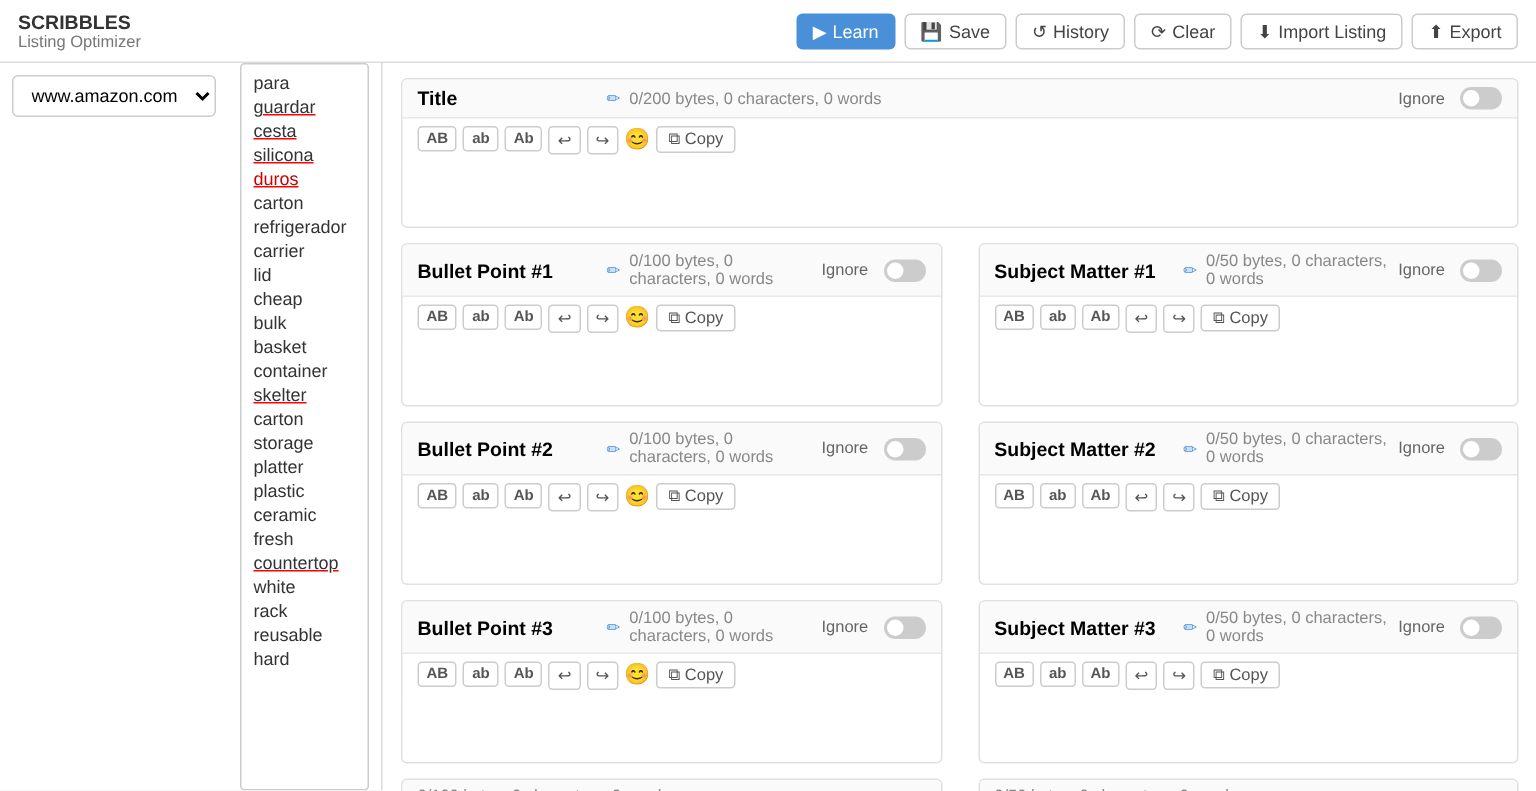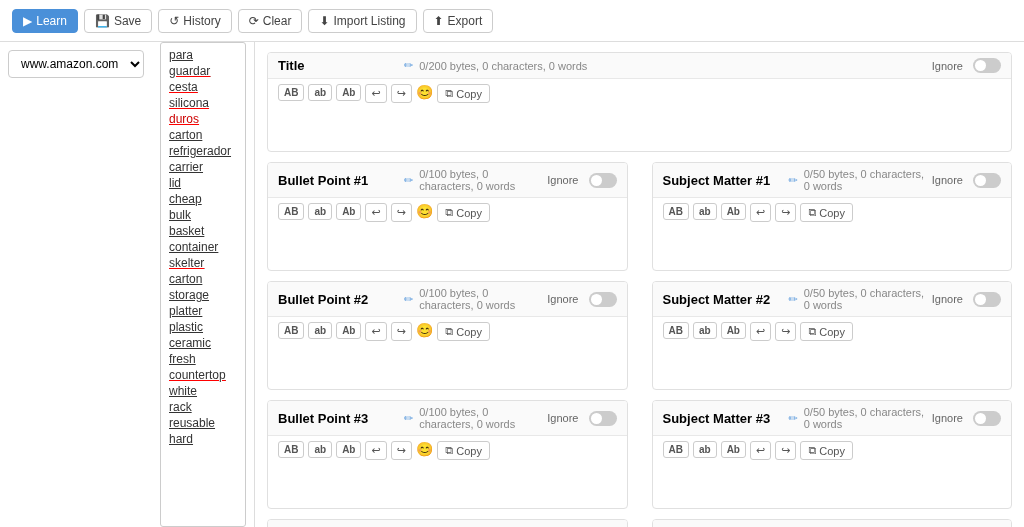--- a/index.html
+++ b/index.html
@@ -15,21 +15,21 @@
     .btn { display: flex; align-items: center; gap: 4px; padding: 4px 10px; border-radius: 4px; border: 1px solid #ccc; background: #fff; cursor: pointer; font-size: 12px; color: #444; }
     .btn-primary { background: #4a90d9; color: #fff; border-color: #4a90d9; }
 
     
     .main-layout { display: flex; flex: 1; overflow: hidden; }
 
     
     .sidebar { width: 255px; min-width: 255px; background: #fff; border-right: 1px solid #ddd; display: flex; flex-direction: row; }
     .marketplace-select { margin: 8px; }
     .marketplace-select select { width: 100%; padding: 5px 8px; border: 1px solid #ccc; border-radius: 4px; font-size: 12px; background: #fff; cursor: pointer; }
-    .keywords-list { flex: 1; overflow-y: auto; border: 1px solid #ccc; margin: 0 8px; border-radius: 3px; text-decoration: underline; }
+    .keywords-list { flex: 1; overflow-y: auto; border: 1px solid #ccc; margin: 0 8px; border-radius: 3px; }
     .keywords-list ul { list-style: none; padding: 4px 0; }
     .keywords-list ul li { padding: 1px 8px; font-size: 12px; cursor: pointer; }
     .keywords-list ul li.underline-red { text-decoration: underline; text-decoration-color: red; color: #333; }
     .keywords-list ul li.underline-red-text { color: #cc0000; text-decoration: underline; text-decoration-color: red; }
     .apply-btn { margin: 8px; }
     .apply-btn button { width: 100%; padding: 8px; background: #4a90d9; color: #fff; border: none; border-radius: 4px; font-size: 13px; cursor: pointer; font-weight: 500; }
 
     
     .content-area { flex: 1; overflow-y: auto; background: #fff; padding: 10px 12px; }
 
@@ -57,20 +57,24 @@
 
     
     .full-width-section { }
   </style>
 </head>
 <body>
 
 <div class="app-container">
 
   <div class="header">
+    <div class="header-left">
+      <div class="app-name">SCRIBBLES</div>
+      <div class="app-sub">Listing Optimizer</div>
+    </div>
     <div class="header-buttons">
       <button class="btn btn-primary">
         <span>▶</span>
         <span>Learn</span>
       </button>
       <button class="btn">
         <span>💾</span>
         <span>Save</span>
       </button>
       <button class="btn">

